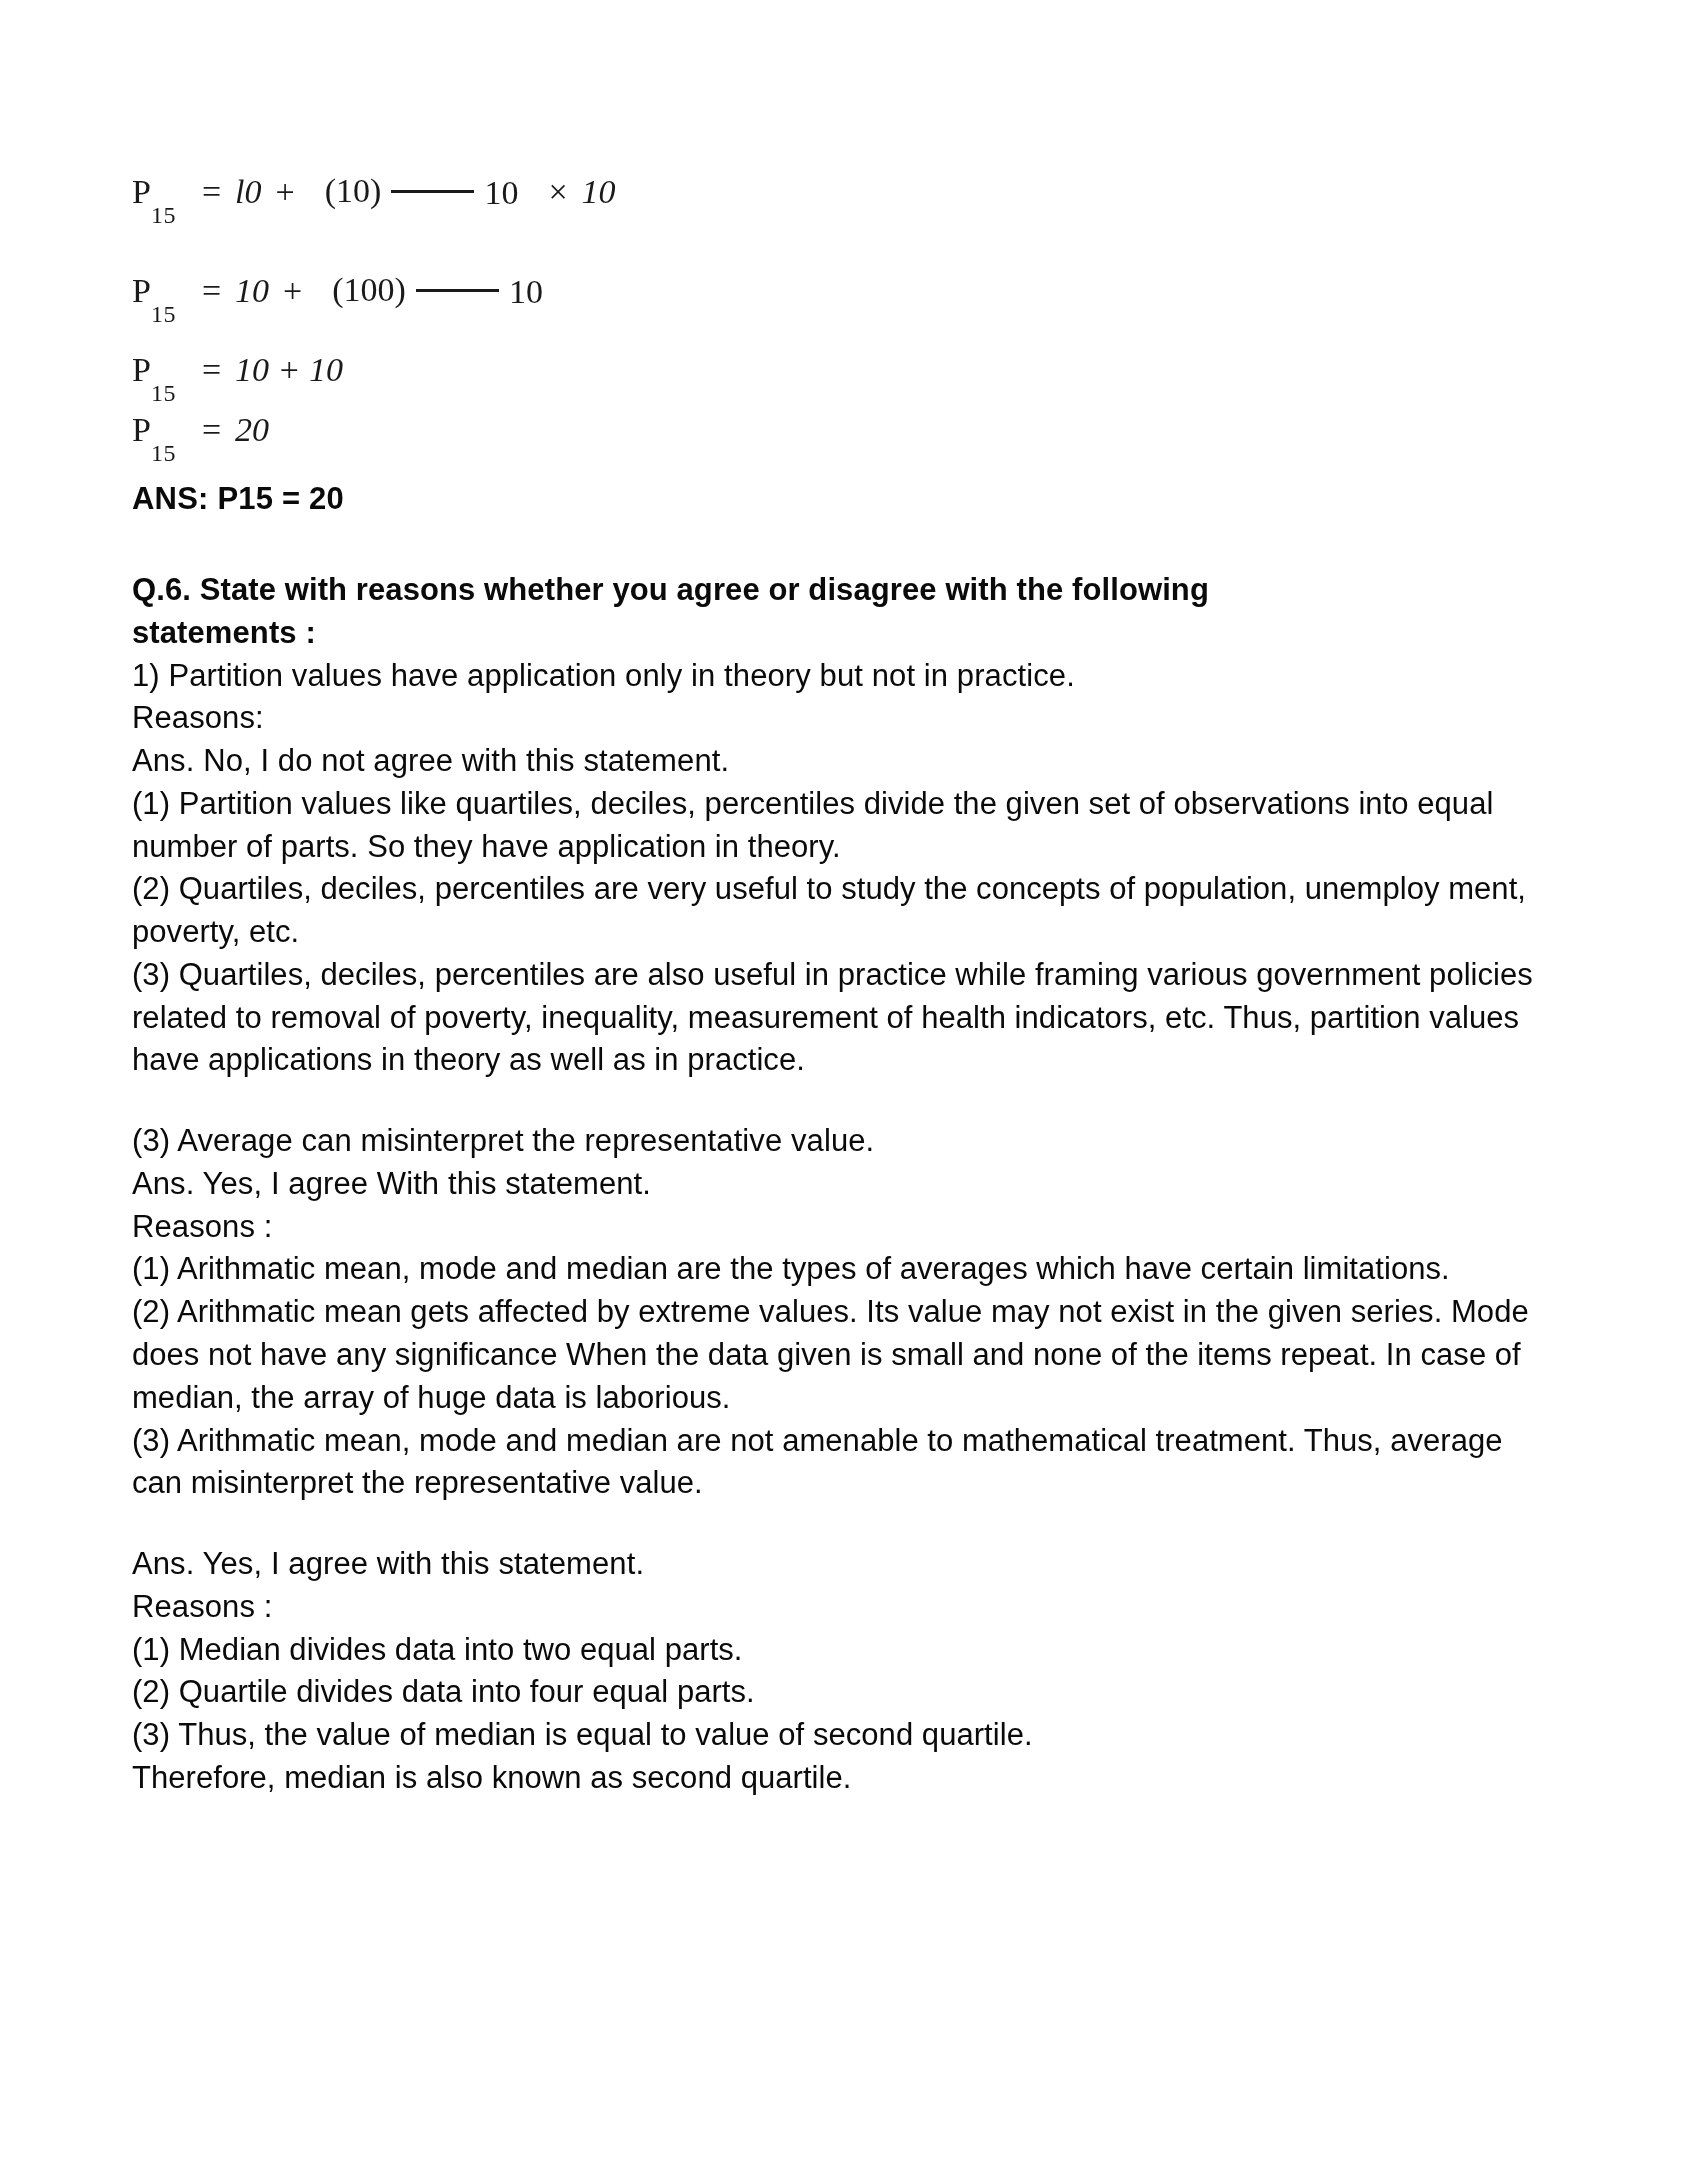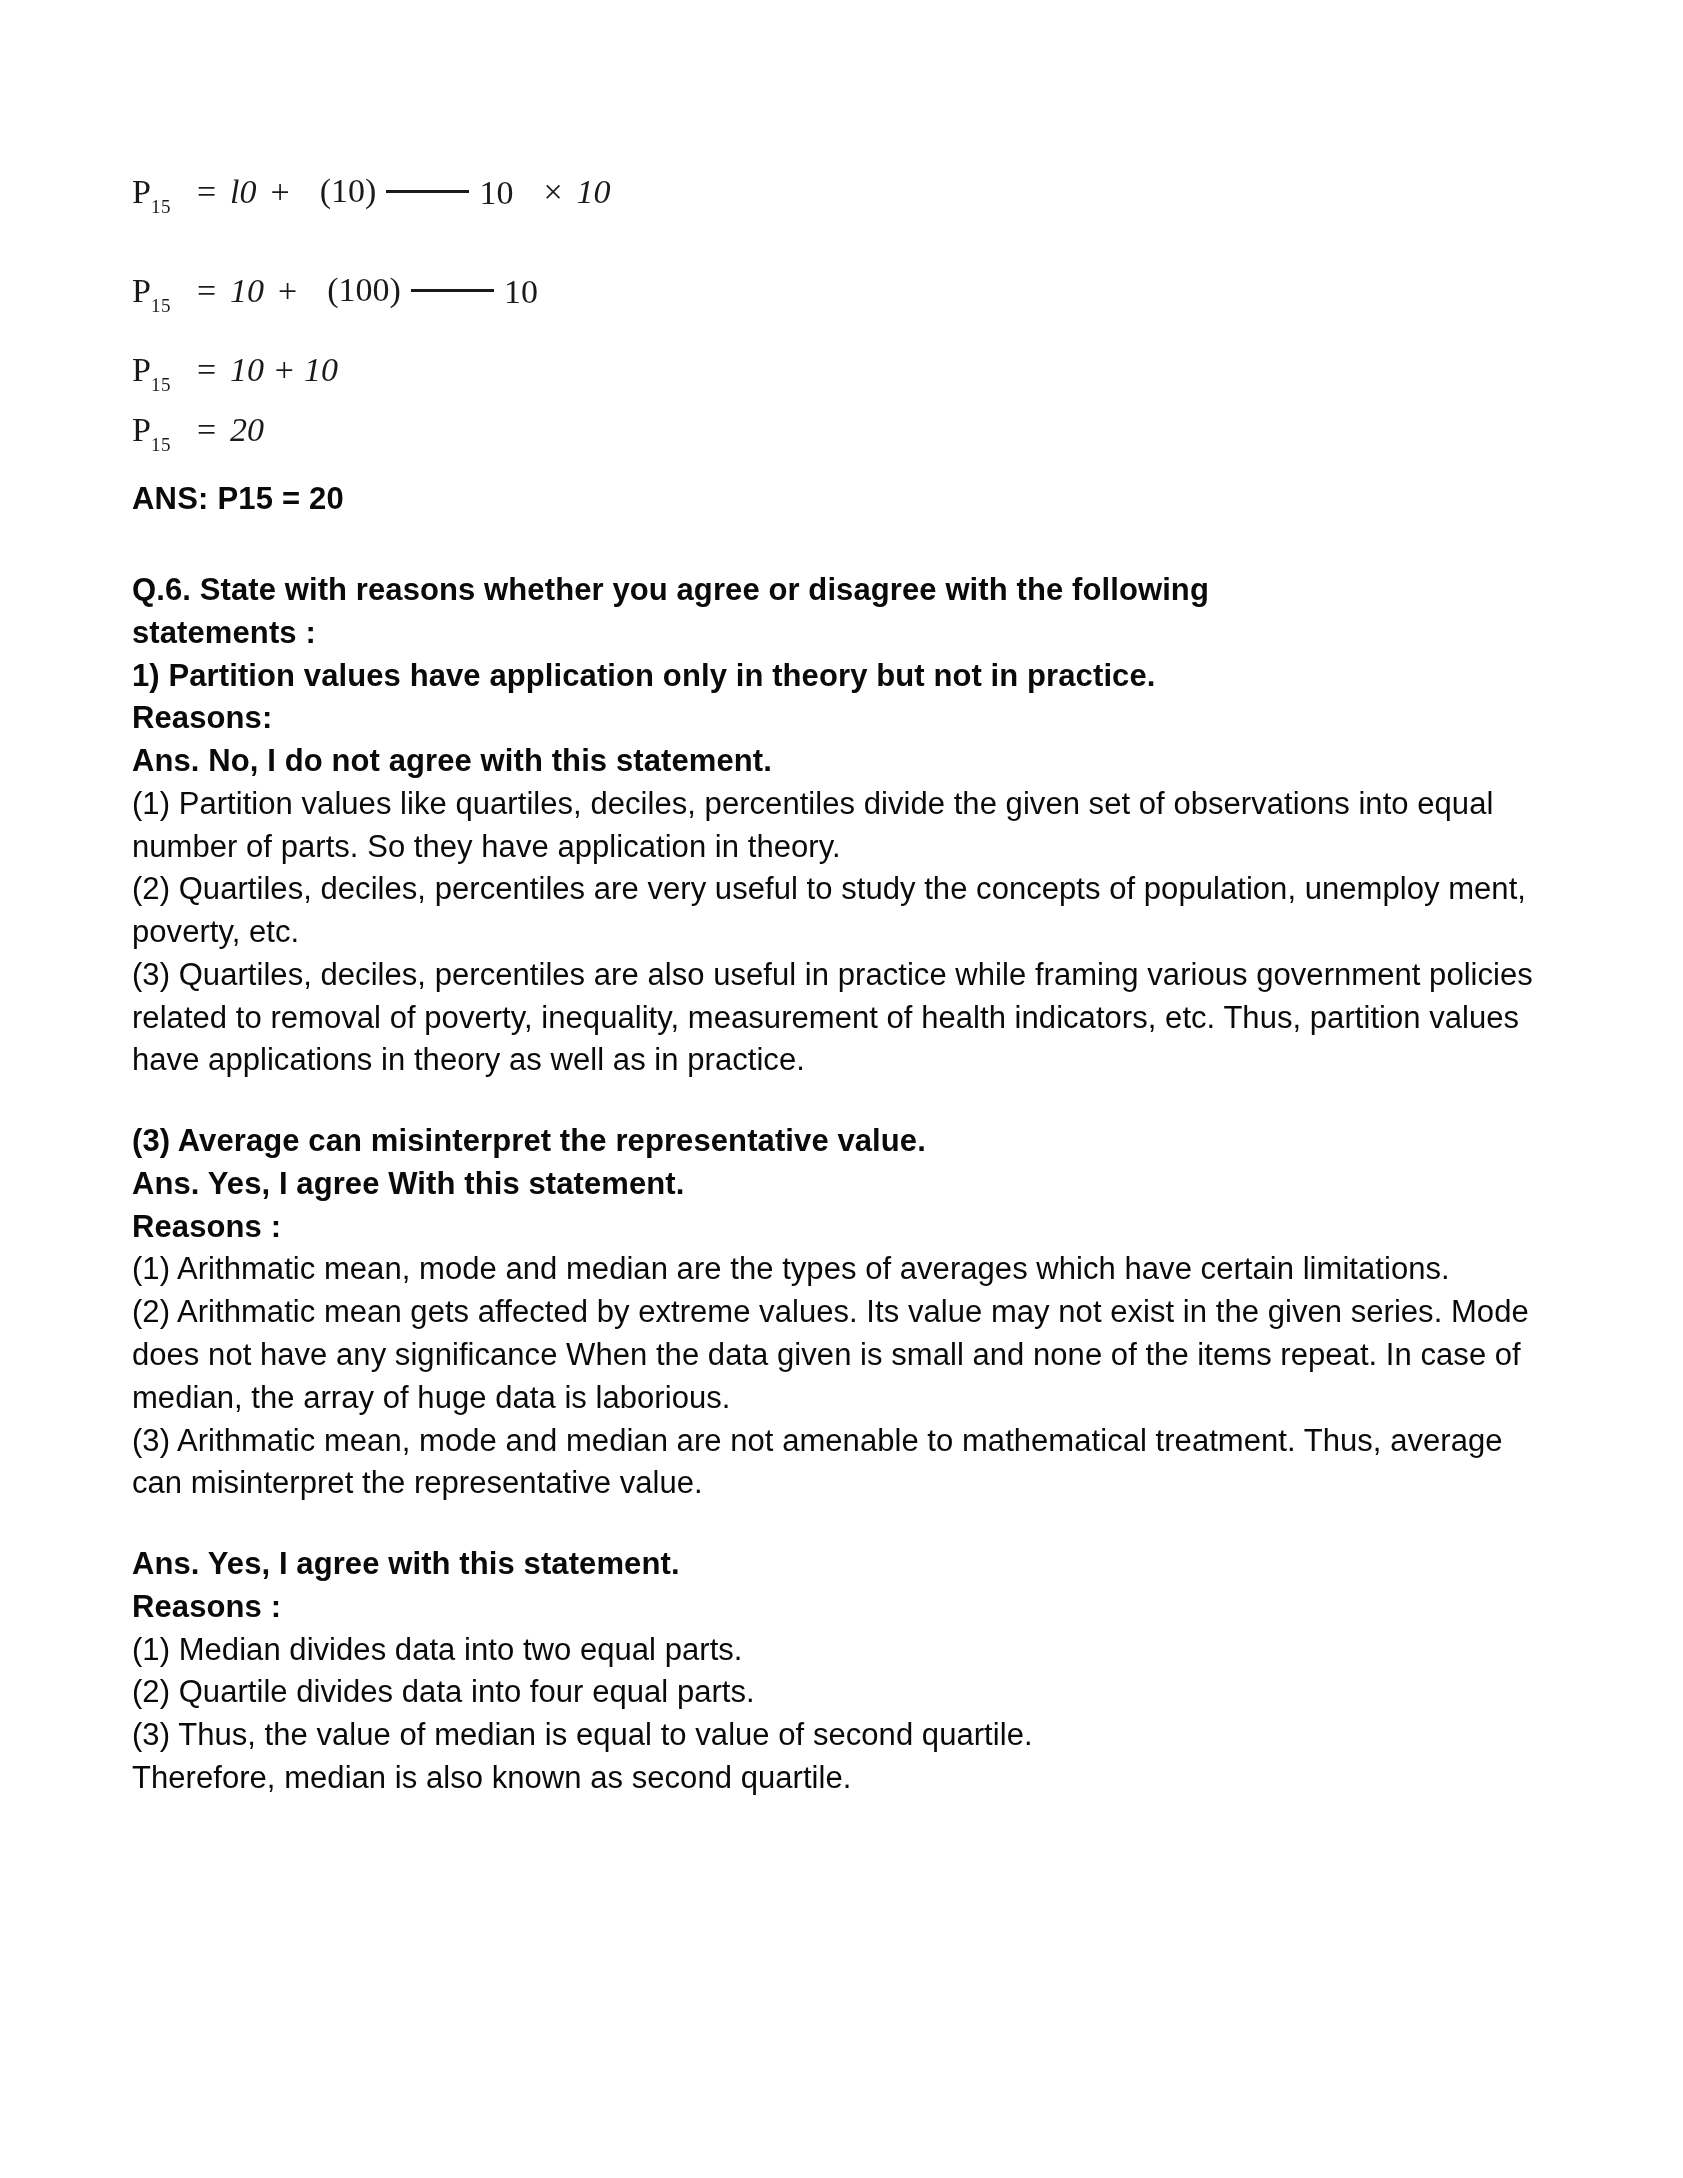--- a/index.html
+++ b/index.html
@@ -42,24 +42,24 @@
     line-height: 1;
     margin-bottom: 14px;
     min-height: 46px;
   }
   .eq .lhs {
     display: inline-flex;
     align-items: baseline;
     margin-right: 14px;
   }
   .eq .lhs .sub {
-    font-size: 19px;
+    font-size: 24px;
     vertical-align: sub;
     position: relative;
-    top: 10px;
+    top: 20px;
     letter-spacing: 0.5px;
   }
   .eq .op {
     margin: 0 12px;
   }
   .eq .term {
     margin: 5px 2px;
     font-style: italic;
   }
   .frac {
@@ -99,21 +99,21 @@
 
   .q-head {
     font-size: 31px;
     font-weight: bold;
     line-height: 1.38;
     letter-spacing: 0.1px;
     max-width: 1287px;
   }
   .b-line {
     font-size: 31px;
-    font-weight: bold;
+    font-weight: normal;
     line-height: 1.38;
     letter-spacing: 0.1px;
   }
   .p-line {
     font-size: 31px;
     font-weight: normal;
     line-height: 1.38;
     letter-spacing: 0.05px;
     max-width: 1416px;
   }

